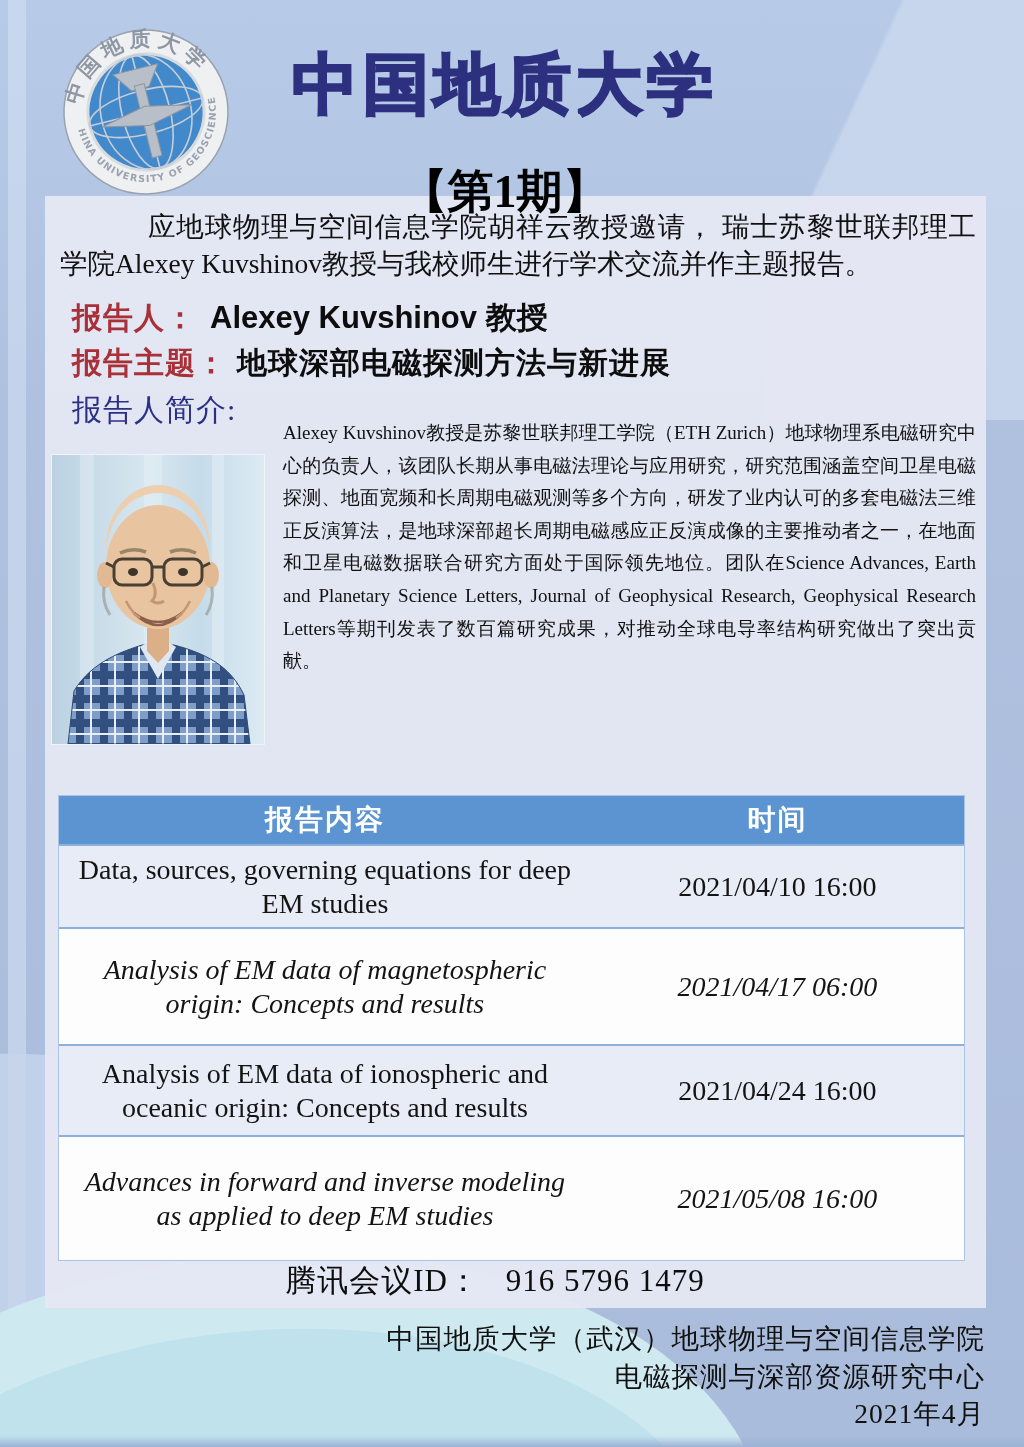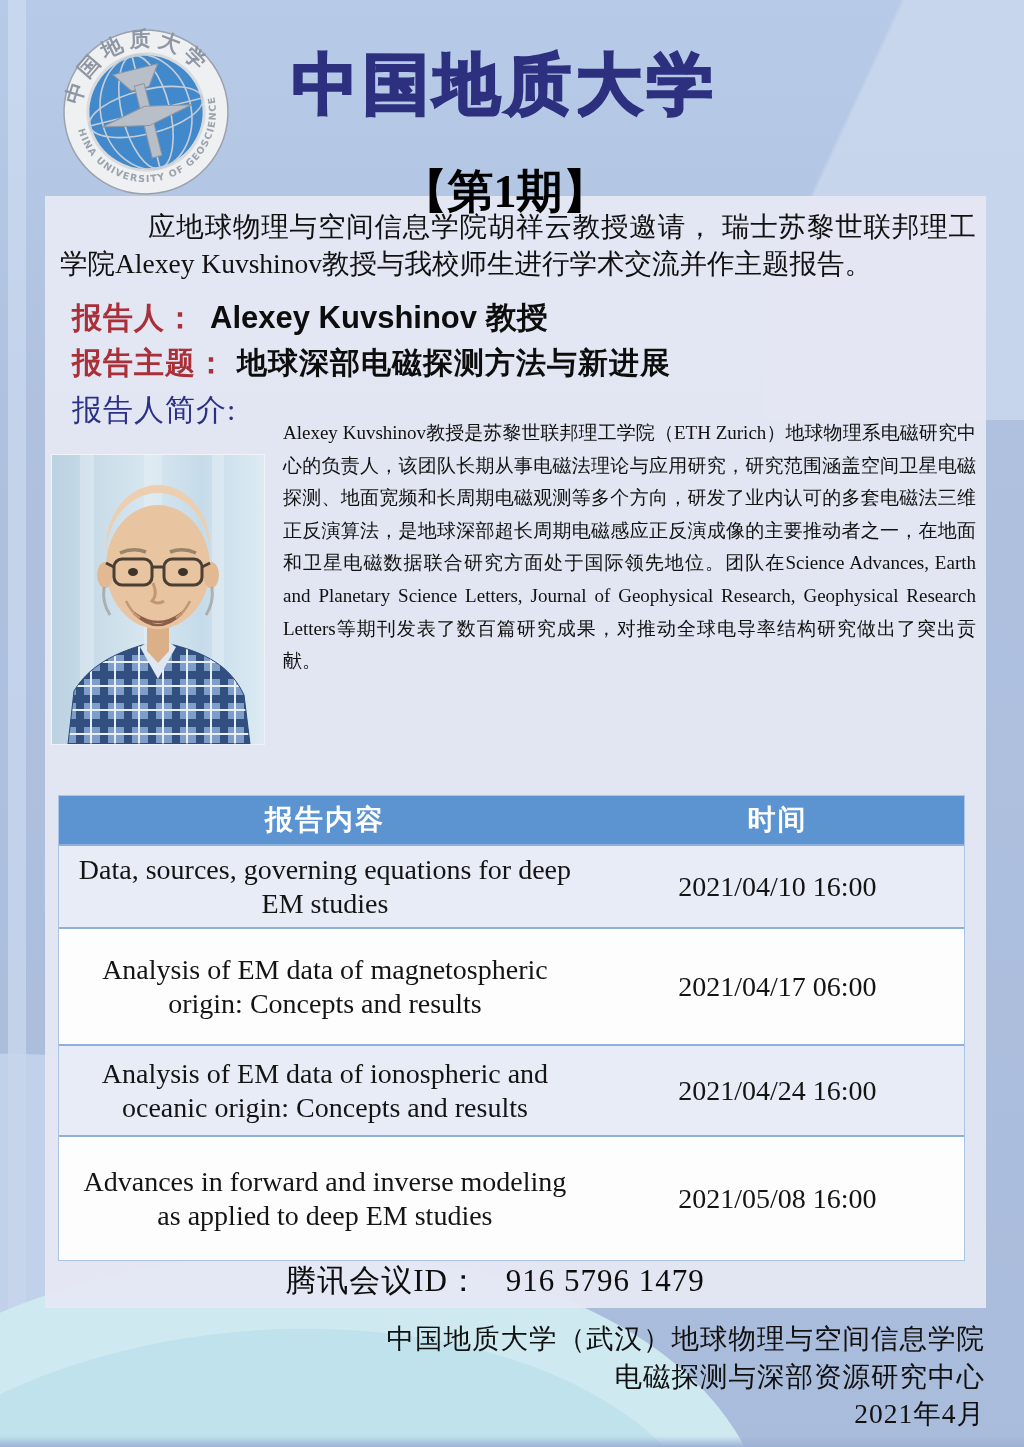--- a/index.html
+++ b/index.html
@@ -85,21 +85,21 @@
   .srow { display:flex; width:100%; border-top:2px solid #8cb0da; }
   .srow:first-child { border-top:none; }
   .shead { height:48px; background:#5b94d0; color:#fff;
            font-family:"DejaVu Sans","Liberation Sans",sans-serif; }
   .shead .c1,.shead .c2 { font-size:28px; font-weight:bold; letter-spacing:2px; }
   .c1 { width:533px; display:flex; align-items:center; justify-content:center;
         text-align:center; padding:0 12px; font-size:28px; line-height:34px; }
   .c2 { width:374px; display:flex; align-items:center; justify-content:center;
         text-align:center; font-size:28px; }
   .row-a { background:#e8ecf7; }
-  .row-b { background:#fdfdfe; }
+  .row-b { background:#fdfdfe;font-style:italic; }
   .h1 { height:83px; } .h2 { height:117px; } .h3 { height:91px; } .h4 { height:125px; }
 
   .meeting {
     position:absolute; left:0; top:1260px; width:990px; text-align:center; z-index:2;
     font-size:31px; color:#0d0d0d; letter-spacing:1px;
   }
   .meeting .gap { display:inline-block; width:26px; }
 
   .footer {
     position:absolute; right:39px; top:1320px; width:700px; text-align:right; z-index:2;

